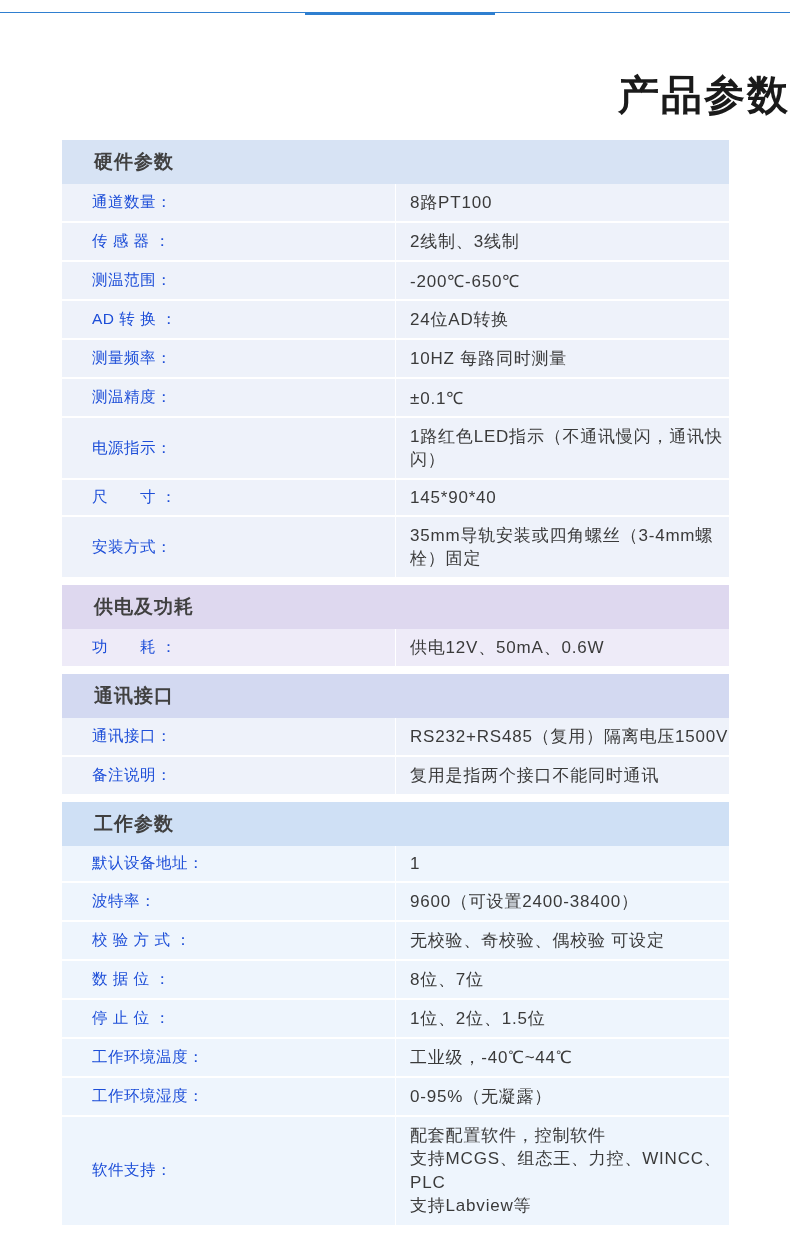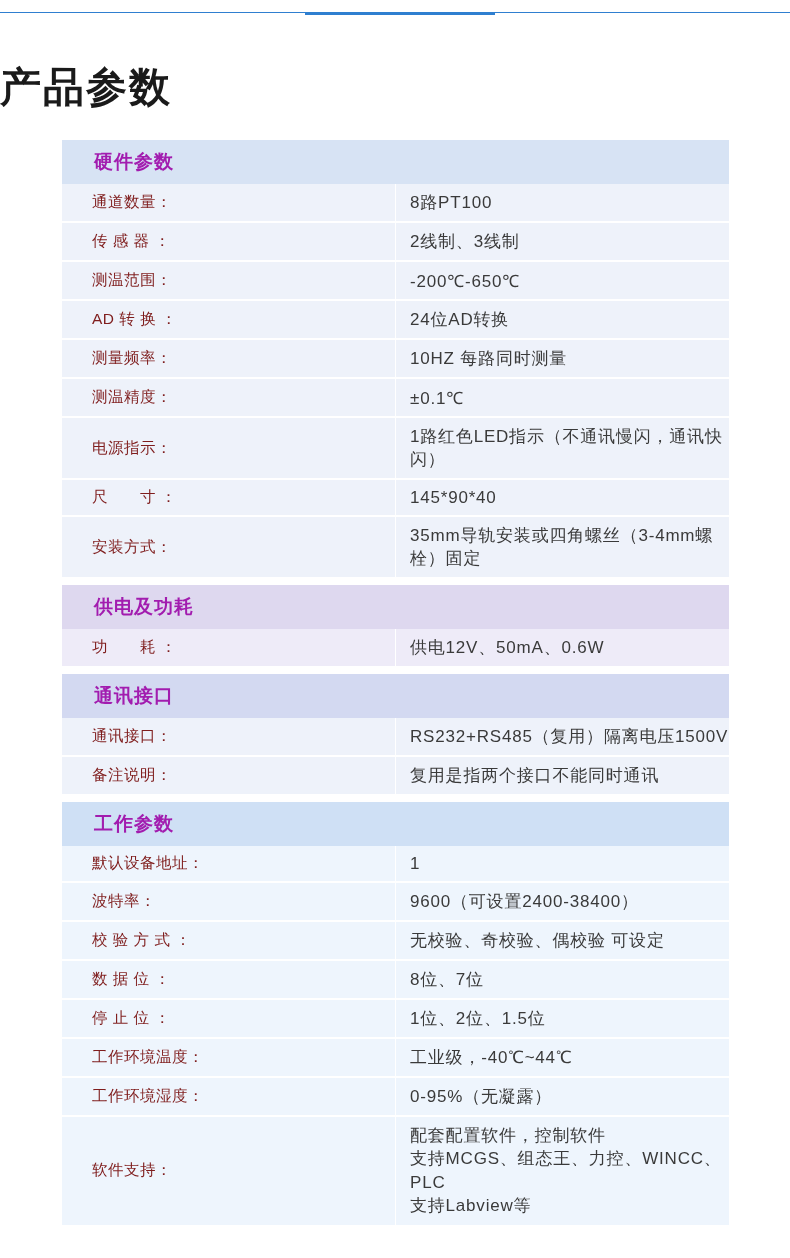--- a/index.html
+++ b/index.html
@@ -46,58 +46,58 @@
   .top-rule .seg-right {
     position: absolute;
     left: 495px;
     top: 0;
     width: 295px;
     height: 1px;
     background: #2f7fd0;
   }
   .page-title {
     position: absolute;
-    top: 60px;
+    top: 68px;
     left: 0;
     width: 790px;
-    text-align: left;
+    text-align: right;
     font-size: 41px;
     font-weight: bold;
     letter-spacing: 2px;
     color: #1a1a1a;
   }
   .table-wrap {
     position: absolute;
     top: 140px;
     left: 62px;
     width: 667px;
   }
   table.spec {
     border-collapse: collapse;
     width: 667px;
     table-layout: fixed;
   }
   table.spec tr.section > td {
     padding: 9px 0 9px 32px;
     font-size: 19px;
     font-weight: bold;
-    color: #a21caf;
+    color: #404040;
     letter-spacing: 1px;
     border: none;
   }
   tr.sec-hardware > td { background: #d7e3f4; }
   tr.sec-power > td { background: #ded8ef; }
   tr.sec-comm > td { background: #d3d9f1; }
   tr.sec-work > td { background: #cfe0f5; }
 
   table.spec td.label {
     width: 200px;
     padding: 7px 0 7px 30px;
     font-size: 15.5px;
-    color: #7f1d1d;
+    color: #1d4ed8;
     letter-spacing: 0.5px;
     vertical-align: middle;
     box-sizing: border-box;
   }
   table.spec td.value {
     padding: 7px 0 7px 14px;
     font-size: 17px;
     color: #3a3a3a;
     letter-spacing: 0.8px;
     vertical-align: middle;

